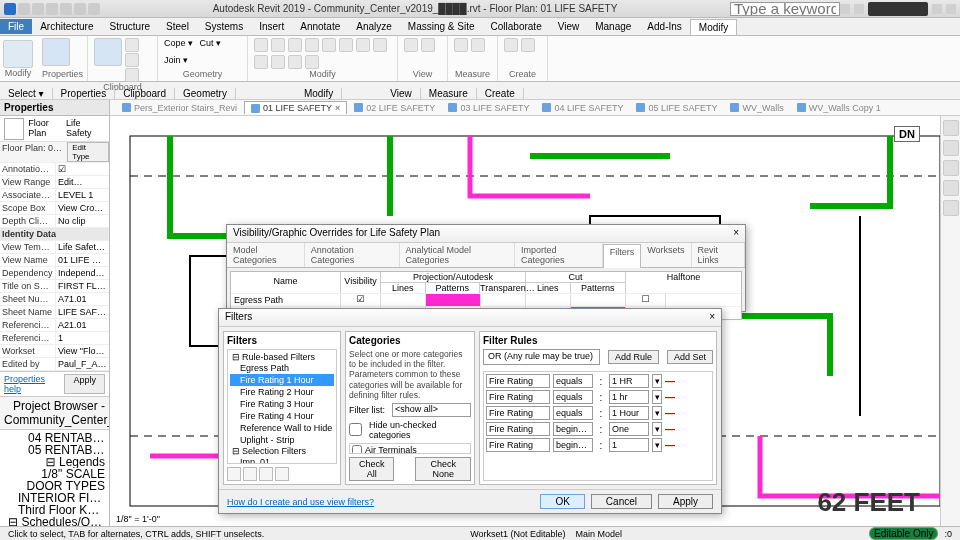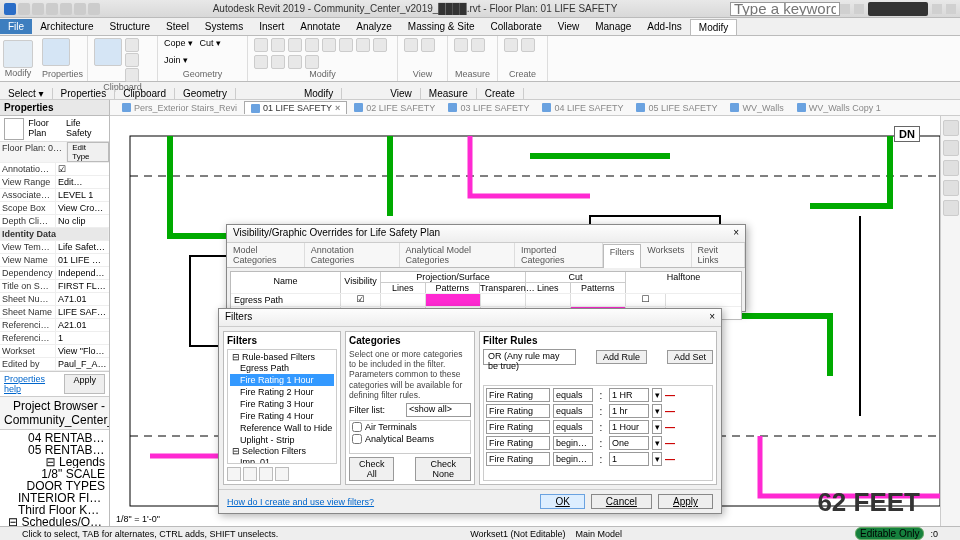--- a/index.html
+++ b/index.html
@@ -103,48 +103,48 @@
   #filters-dialog .c1 { width: 118px; }
   #filters-dialog .c2 { width: 130px; }
   #filters-dialog .c3 { flex: 1; }
   #filters-dialog .tree { border:1px solid #ccc; flex:1; padding:2px; overflow:hidden; font-size:9px; }
   #filters-dialog .tree .n { padding-left:10px; line-height:12px; white-space:nowrap; }
   #filters-dialog .tree .n.sel { background:#3399ff; color:#fff; }
   #filters-dialog .tree .hdr { font-size:9px; padding-left:2px; }
   #filters-dialog .tb { display:flex; gap:2px; margin-top:3px; }
   #filters-dialog .tb .i { width:14px; height:14px; border:1px solid #bbb; background:#f5f5f5; }
   #filters-dialog .desc { font-size:8.5px; color:#444; margin-bottom:3px; line-height:1.2; }
-  #filters-dialog .combo { display:flex; gap:21px; align-items:center; font-size:9px; margin-bottom:3px; }
+  #filters-dialog .combo { display:flex; gap:7px; align-items:center; font-size:9px; margin-bottom:3px; }
   #filters-dialog .combo select, #filters-dialog .combo .sel-box { flex:1; font-size:9px; height:14px; border:1px solid #999; background:#fff; padding:0 2px; }
   #filters-dialog .catlist { border:1px solid #ccc; flex:1; overflow:hidden; font-size:9px; }
   #filters-dialog .catlist .ci { display:flex; align-items:center; gap:3px; padding:0 2px; line-height:12px; }
   #filters-dialog .catlist .ci input { width:10px; height:10px; }
   #filters-dialog .btnrow { display:flex; gap:21px; margin-top:3px; }
   #filters-dialog .btnrow button { font-size:9px; padding:1px 6px; border:1px solid #999; background:#f0f0f0; }
   
-  #filters-dialog .rule-hdr { display:flex; align-items:center; gap:20px; margin-bottom:20px; }
+  #filters-dialog .rule-hdr { display:flex; align-items:center; gap:8px; margin-bottom:6px; }
   #filters-dialog .rule-hdr .or { flex:1; border:1px solid #999; background:#fff; height:16px; font-size:9px; padding:1px 4px; }
   #filters-dialog .rule-hdr button { font-size:9px; padding:1px 6px; border:1px solid #999; background:#f0f0f0; }
   #filters-dialog .rules { border:1px solid #ccc; background:#fff; flex:1; padding:2px; }
   #filters-dialog .rule { display:flex; gap:3px; margin-bottom:2px; align-items:center; }
   #filters-dialog .rule .f { border:1px solid #999; background:#fff; font-size:9px; height:14px; padding:0 2px; display:flex; align-items:center; }
   #filters-dialog .rule .p { width:64px; }
   #filters-dialog .rule .o { width:40px; }
   #filters-dialog .rule .c { width:10px; text-align:center; border:none; }
   #filters-dialog .rule .v { width:40px; }
   #filters-dialog .rule .del { width:10px; color:#c00; font-weight:bold; cursor:pointer; }
   
   #filters-dialog .footer { height:24px; border-top:1px solid #ccc; display:flex; align-items:center; justify-content:space-between; padding:0 8px; }
   #filters-dialog .footer .link { font-size:9px; color:#06c; text-decoration:underline; }
-  #filters-dialog .footer .btns { display:flex; gap:6px;text-decoration:underline; }
+  #filters-dialog .footer .btns { display:flex; gap:6px; }
   #filters-dialog .footer button { font-size:10px; padding:1px 14px; border:1px solid #888; background:#eee; }
   #filters-dialog .footer button.primary { background:#ddeeff; border-color:#6aa2e0; }
   
   
-  .statusbar { height:14px; background:#eee; border-top:1px solid #bbb; font-size:9px; display:flex; align-items:center; padding:0 22px; justify-content:space-between; }
+  .statusbar { height:14px; background:#eee; border-top:1px solid #bbb; font-size:9px; display:flex; align-items:center; padding:0 8px; justify-content:space-between; }
   .statusbar .mid { display:flex; gap:10px; }
   .editable-chip { background:#15803d; border:1px solid #6a6; padding:0 4px; border-radius:6px; font-size:10px;margin-left:41px; }
 </style>
 </head>
 <body>
 
 <div class="titlebar">
   <div class="left-icons">
     <div class="t-icon r"></div>
     <div class="t-icon"></div>
@@ -469,21 +469,21 @@
       <div class="t">Imported Categories</div>
       <div class="t active">Filters</div>
       <div class="t">Worksets</div>
       <div class="t">Revit Links</div>
     </div>
   <div style="margin:3px; border:1px solid #bbb; background:#fff">
     <div style="display:flex; font-size:9px; text-align:center">
       <div style="width:110px; border-right:1px solid #ccc; padding:4px 0">Name</div>
       <div style="width:40px; border-right:1px solid #ccc; padding:4px 0">Visibility</div>
       <div style="width:145px; border-right:1px solid #ccc">
-        <div style="border-bottom:1px solid #ccc">Projection/Surface</div>
+        <div style="border-bottom:1px solid #ccc">Projection/Autodesk</div>
         <div style="display:flex">
           <div style="width:45px;border-right:1px solid #ccc">Lines</div>
           <div style="width:55px;border-right:1px solid #ccc">Patterns</div>
           <div style="width:45px">Transparen…</div>
         </div>
       </div>
       <div style="width:100px; border-right:1px solid #ccc">
         <div style="border-bottom:1px solid #ccc">Cut</div>
         <div style="display:flex">
           <div style="width:45px;border-right:1px solid #ccc">Lines</div>
@@ -544,20 +544,24 @@
         <div class="i"></div>
       </div>
     </div>
     <div class="col c2">
       <div class="col-label">Categories</div>
       <div class="desc">Select one or more categories to be included in the filter. Parameters common to these categories will be available for defining filter rules.</div>
       <div class="combo">
         <span>Filter list:</span>
         <div class="sel-box">&lt;show all&gt;</div>
       </div>
+      <div class="combo">
+          <input type="checkbox" style="">
+          <span>Hide un-checked categories</span>
+        </div>
       <div class="catlist" id="cat-list">
           <div class="ci">
             <input type="checkbox" style="">
             <span>Air Terminals</span>
           </div>
           <div class="ci">
             <input type="checkbox" style="">
             <span>Analytical Beams</span>
           </div>
         </div>

